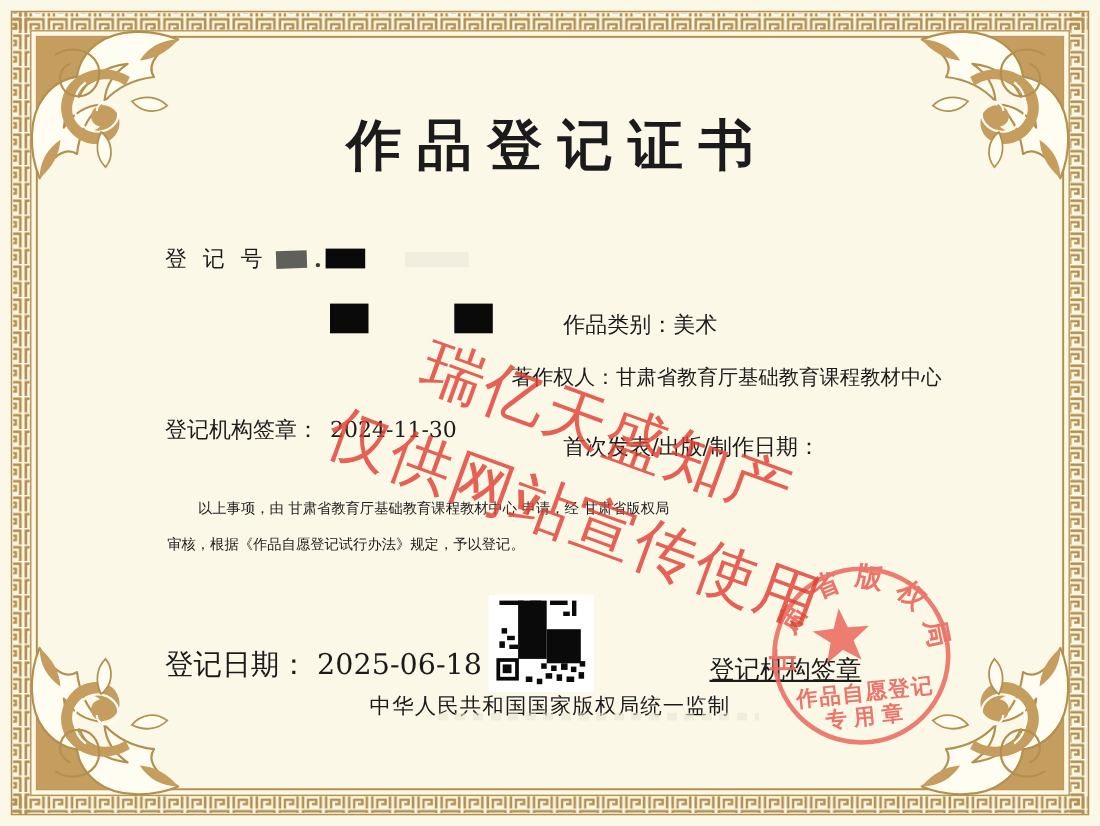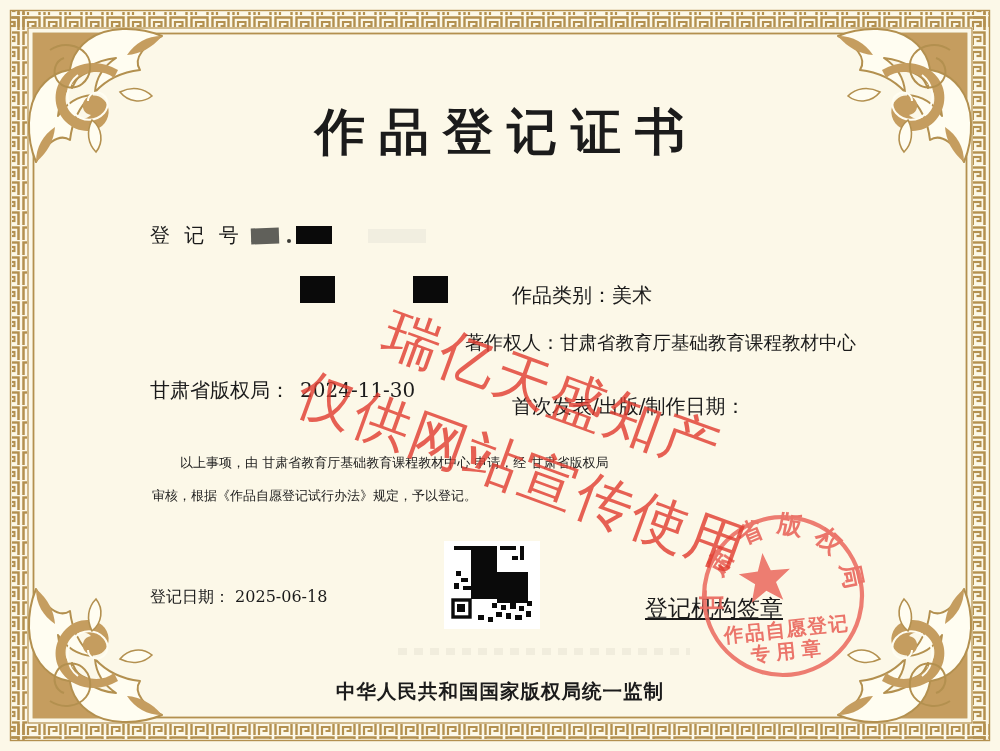--- a/index.html
+++ b/index.html
@@ -24,22 +24,22 @@
   .redact{position:absolute;}
   .redact.gray{background:#60605a;transform:rotate(-2deg);}
   .redact.black{background:#0a0a0a;}
   .redact.light{background:#f1eee0;}
   .redact.dot{background:#3a3a34;border-radius:50%;}
   .statement{
     position:absolute;left:152px;top:446px;width:710px;
     font-size:13px;line-height:33px;text-indent:28px;white-space:normal;
   }
   .footer{
-    position:absolute;top:678px;left:0;width:1000px;text-align:center;
-    font-size:19.5px;font-weight:bold;letter-spacing:1px;
+    position:absolute;top:628px;left:0;width:1000px;text-align:center;
+    font-size:19.5px;font-weight:normal;letter-spacing:1px;
   }
   .watermark{
     position:absolute;left:237px;top:346px;width:600px;z-index:6;
     transform:rotate(20deg);text-align:center;
     color:rgba(225,62,50,0.82);font-size:57px;line-height:1.5;
     letter-spacing:2px;pointer-events:none;
   }
   .qr{position:absolute;left:444px;top:541px;z-index:4;}
   .seal{position:absolute;left:699px;top:512px;z-index:5;transform:rotate(-6deg);opacity:0.92;}
   .artifacts{
@@ -101,32 +101,32 @@
   <div class="redact black" style="left:413px;top:276px;width:35px;height:27px;"></div>
   <div class="abs row" style="left:512px;top:282px;font-family:Liberation Serif, serif;">
     <span>作品类别：</span><span>美术</span>
   </div>
 
   <div class="abs" style="left:465px;top:330px;">
     <span class="lbl" style="font-size:19px;">著作权人：</span><span class="val-mid">甘肃省教育厅基础教育课程教材中心</span>
   </div>
 
   <div class="abs" style="left:150px;top:377px;">
-    <span class="lbl">甘肃省版权局：</span><span style="font-size:20px;margin-left:10px;">2024-11-30</span>
+    <span class="lbl">登记机构签章：</span><span style="font-size:20px;margin-left:10px;">2024-11-30</span>
   </div>
   <div class="abs" style="left:512px;top:393px;">
     <span class="lbl">首次发表/出版/制作日期：</span><span style="font-size:20px;"></span>
   </div>
 
   <div class="statement">
     <span>以上事项，由 甘肃省教育厅基础教育课程教材中心 申请，经 甘肃省版权局</span><br>
     <span style="display:inline-block;text-indent:0;">审核，根据《作品自愿登记试行办法》规定，予以登记。</span>
   </div>
 
-  <div class="abs" style="left:150px;top:587px;font-size:16px;">
+  <div class="abs" style="left:150px;top:587px;font-size:26px;">
     <span>登记日期：</span> <span>2025-06-18</span>
   </div>
 
   <svg class="qr" width="96" height="88" viewBox="0 0 96 88" aria-hidden="true">
     <rect x="0" y="0" width="96" height="88" fill="#ffffff"></rect>
     <g fill="#0a0a0a">
       <rect x="10" y="5" width="22" height="4"></rect>
       <rect x="38" y="5" width="10" height="4"></rect>
       <rect x="56" y="5" width="16" height="4"></rect>
       <rect x="76" y="5" width="4" height="14"></rect>

